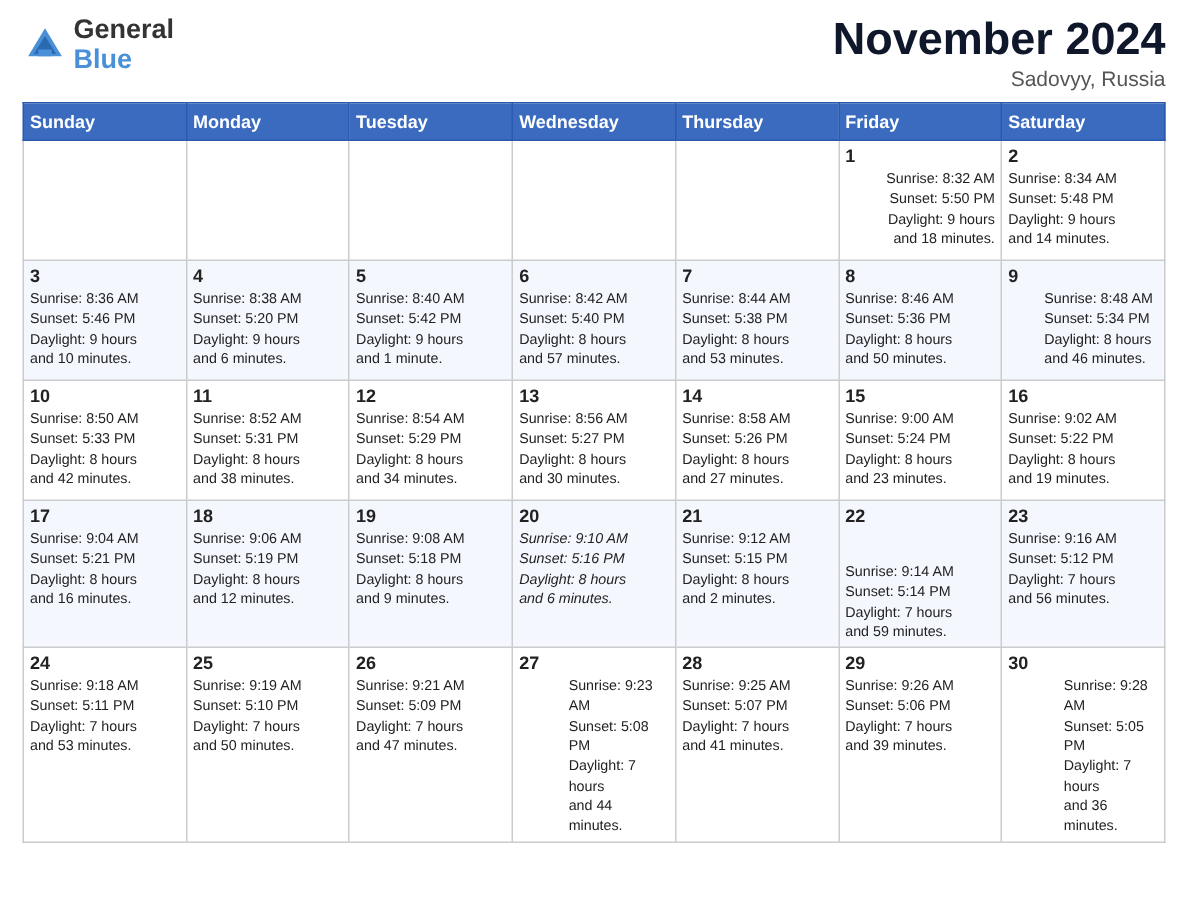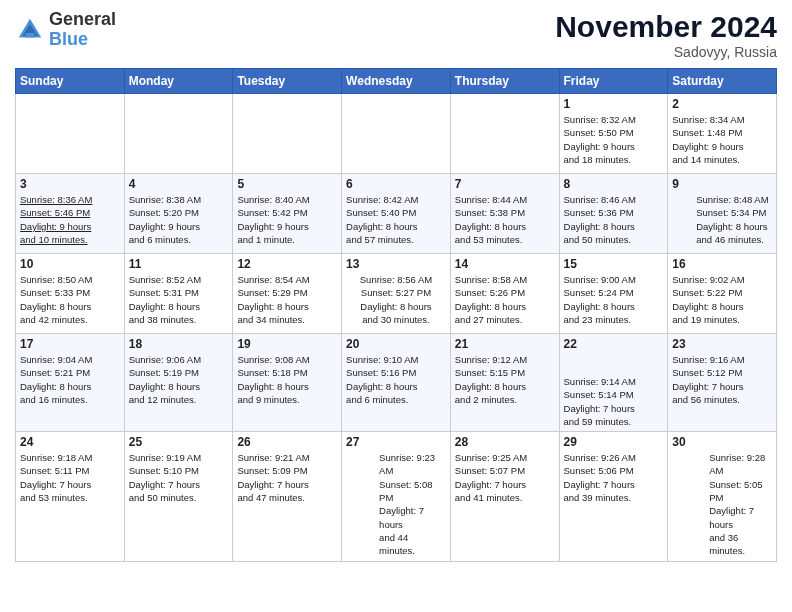--- a/index.html
+++ b/index.html
@@ -123,37 +123,37 @@
     </thead>
     <tbody id="calendar-body">
     <tr>
           <td class="empty-cell"></td>
           <td class="empty-cell"></td>
           <td class="empty-cell"></td>
           <td class="empty-cell"></td>
           <td class="empty-cell"></td>
           <td>
             <span class="day-num">1</span>
-            <div class="cell-info" style="white-space: pre-line;">Sunrise: 8:32 AM
+            <div class="cell-info" style="white-space: pre-line; text-align: right;">Sunrise: 8:32 AM
 Sunset: 5:50 PM
 Daylight: 9 hours
 and 18 minutes.</div>
           </td>
           <td>
             <span class="day-num">2</span>
             <div class="cell-info" style="white-space: pre-line;">Sunrise: 8:34 AM
-Sunset: 1:48 PM
+Sunset: 5:48 PM
 Daylight: 9 hours
 and 14 minutes.</div>
           </td>
         </tr>
         <tr>
           <td>
             <span class="day-num">3</span>
-            <div class="cell-info" style="white-space: pre-line; text-decoration: underline;">Sunrise: 8:36 AM
+            <div class="cell-info" style="white-space: pre-line;">Sunrise: 8:36 AM
 Sunset: 5:46 PM
 Daylight: 9 hours
 and 10 minutes.</div>
           </td>
           <td>
             <span class="day-num">4</span>
             <div class="cell-info" style="white-space: pre-line;">Sunrise: 8:38 AM
 Sunset: 5:20 PM
 Daylight: 9 hours
 and 6 minutes.</div>
@@ -211,21 +211,21 @@
           </td>
           <td>
             <span class="day-num">12</span>
             <div class="cell-info" style="white-space: pre-line;">Sunrise: 8:54 AM
 Sunset: 5:29 PM
 Daylight: 8 hours
 and 34 minutes.</div>
           </td>
           <td>
             <span class="day-num">13</span>
-            <div class="cell-info" style="white-space: pre-line; text-align: center;">Sunrise: 8:56 AM
+            <div class="cell-info" style="white-space: pre-line;">Sunrise: 8:56 AM
 Sunset: 5:27 PM
 Daylight: 8 hours
 and 30 minutes.</div>
           </td>
           <td>
             <span class="day-num">14</span>
             <div class="cell-info" style="white-space: pre-line;">Sunrise: 8:58 AM
 Sunset: 5:26 PM
 Daylight: 8 hours
 and 27 minutes.</div>
@@ -262,21 +262,21 @@
           </td>
           <td>
             <span class="day-num">19</span>
             <div class="cell-info" style="white-space: pre-line;">Sunrise: 9:08 AM
 Sunset: 5:18 PM
 Daylight: 8 hours
 and 9 minutes.</div>
           </td>
           <td>
             <span class="day-num">20</span>
-            <div class="cell-info" style="white-space: pre-line;">Sunrise: 9:10 AM
+            <div class="cell-info" style="white-space: pre-line; font-style: italic;">Sunrise: 9:10 AM
 Sunset: 5:16 PM
 Daylight: 8 hours
 and 6 minutes.</div>
           </td>
           <td>
             <span class="day-num">21</span>
             <div class="cell-info" style="white-space: pre-line;">Sunrise: 9:12 AM
 Sunset: 5:15 PM
 Daylight: 8 hours
 and 2 minutes.</div>

